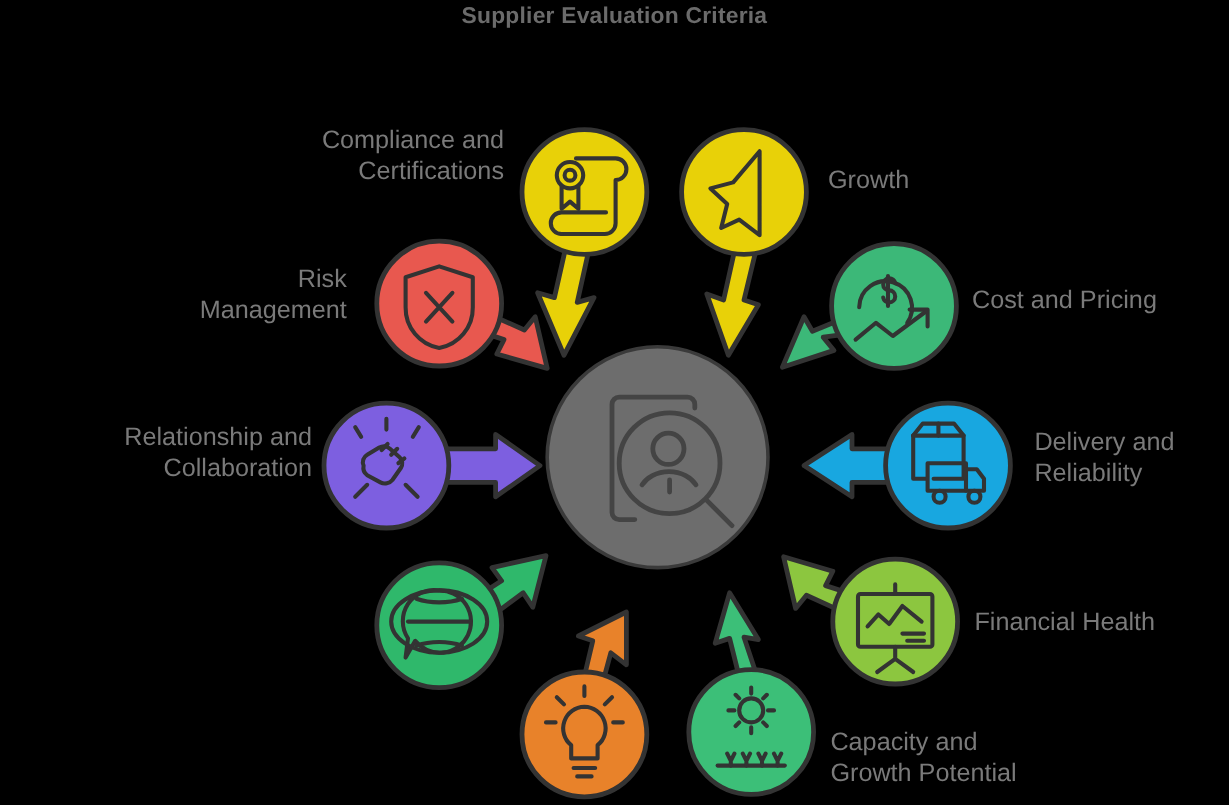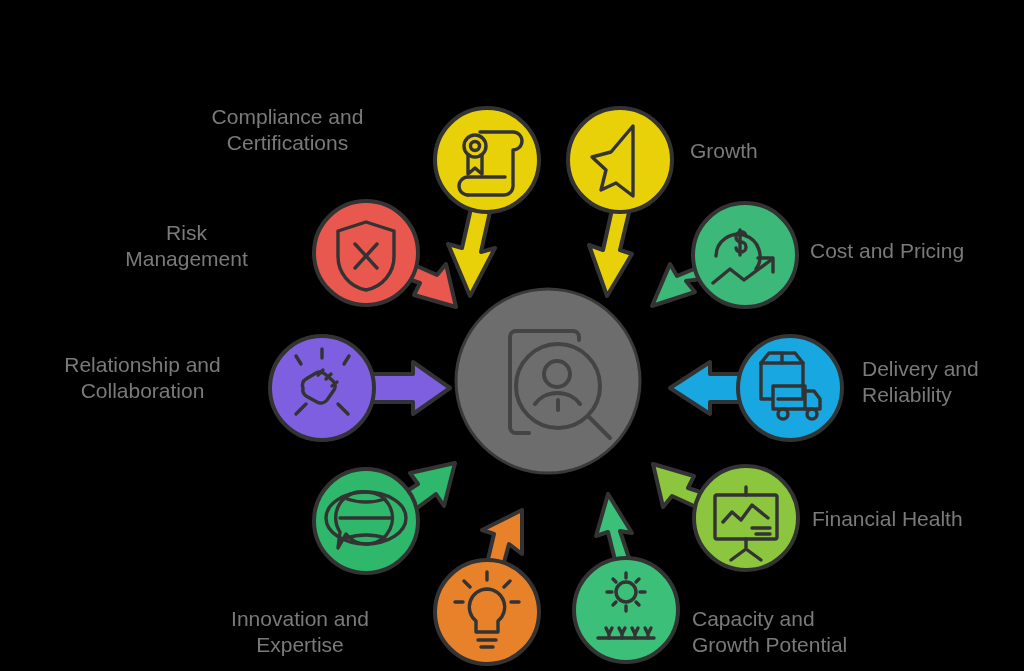--- a/index.html
+++ b/index.html
@@ -4,28 +4,29 @@
 <style>
   html,body{margin:0;padding:0;background:#000;}
   body{width:1024px;height:671px;overflow:hidden;
        font-family:"Liberation Sans","DejaVu Sans",sans-serif;}
   #stage{position:relative;width:1024px;height:671px;background:#000;}
   #title{position:absolute;left:0;top:3px;width:1024px;text-align:center;
          font-size:19px;font-weight:bold;color:#6b6b6b;letter-spacing:.2px;}
   svg#wheel{position:absolute;left:0;top:0;width:1024px;height:671px;}
   .lbl{position:absolute;color:#7a7a7a;font-size:21px;line-height:1.22;
        font-weight:400;white-space:pre-line;}
-  .lbl.r{text-align:center;}
+  .lbl.r{text-align:right;}
   .lbl.l{text-align:left;}
 </style>
 </head>
 <body>
 
 <div id="stage">
 
+  <div id="title">Supplier Evaluation Criteria</div>
 
   <svg id="wheel" viewBox="0 0 1024 671">
     <defs>
       
     </defs>
 
     <g>
       <path d="M474 195 L462 248 L448 244 L470 296 L495 248 L481 252 L493 198 Z" fill="#e8d108" stroke="#333" stroke-width="4" stroke-linejoin="round"></path>
     </g>
 
@@ -193,22 +194,20 @@
   <div class="lbl l" style="left:810px;top:238px;width:230px;">Cost and Pricing</div>
 
   <div class="lbl l" style="left:862px;top:356px;width:170px;">Delivery and
 Reliability</div>
 
   <div class="lbl l" style="left:812px;top:506px;width:215px;">Financial Health</div>
 
   <div class="lbl l" style="left:692px;top:606px;width:260px;">Capacity and
 Growth Potential</div>
 
-  <div class="lbl r" style="left:180px;top:606px;width:240px;">Innovation and
-Expertise</div>
 
 
   <div class="lbl r" style="left:25px;top:352px;width:235px;">Relationship and
 Collaboration</div>
 
   <div class="lbl r" style="left:84px;top:220px;width:205px;">Risk
 Management</div>
 
 </div>
 

